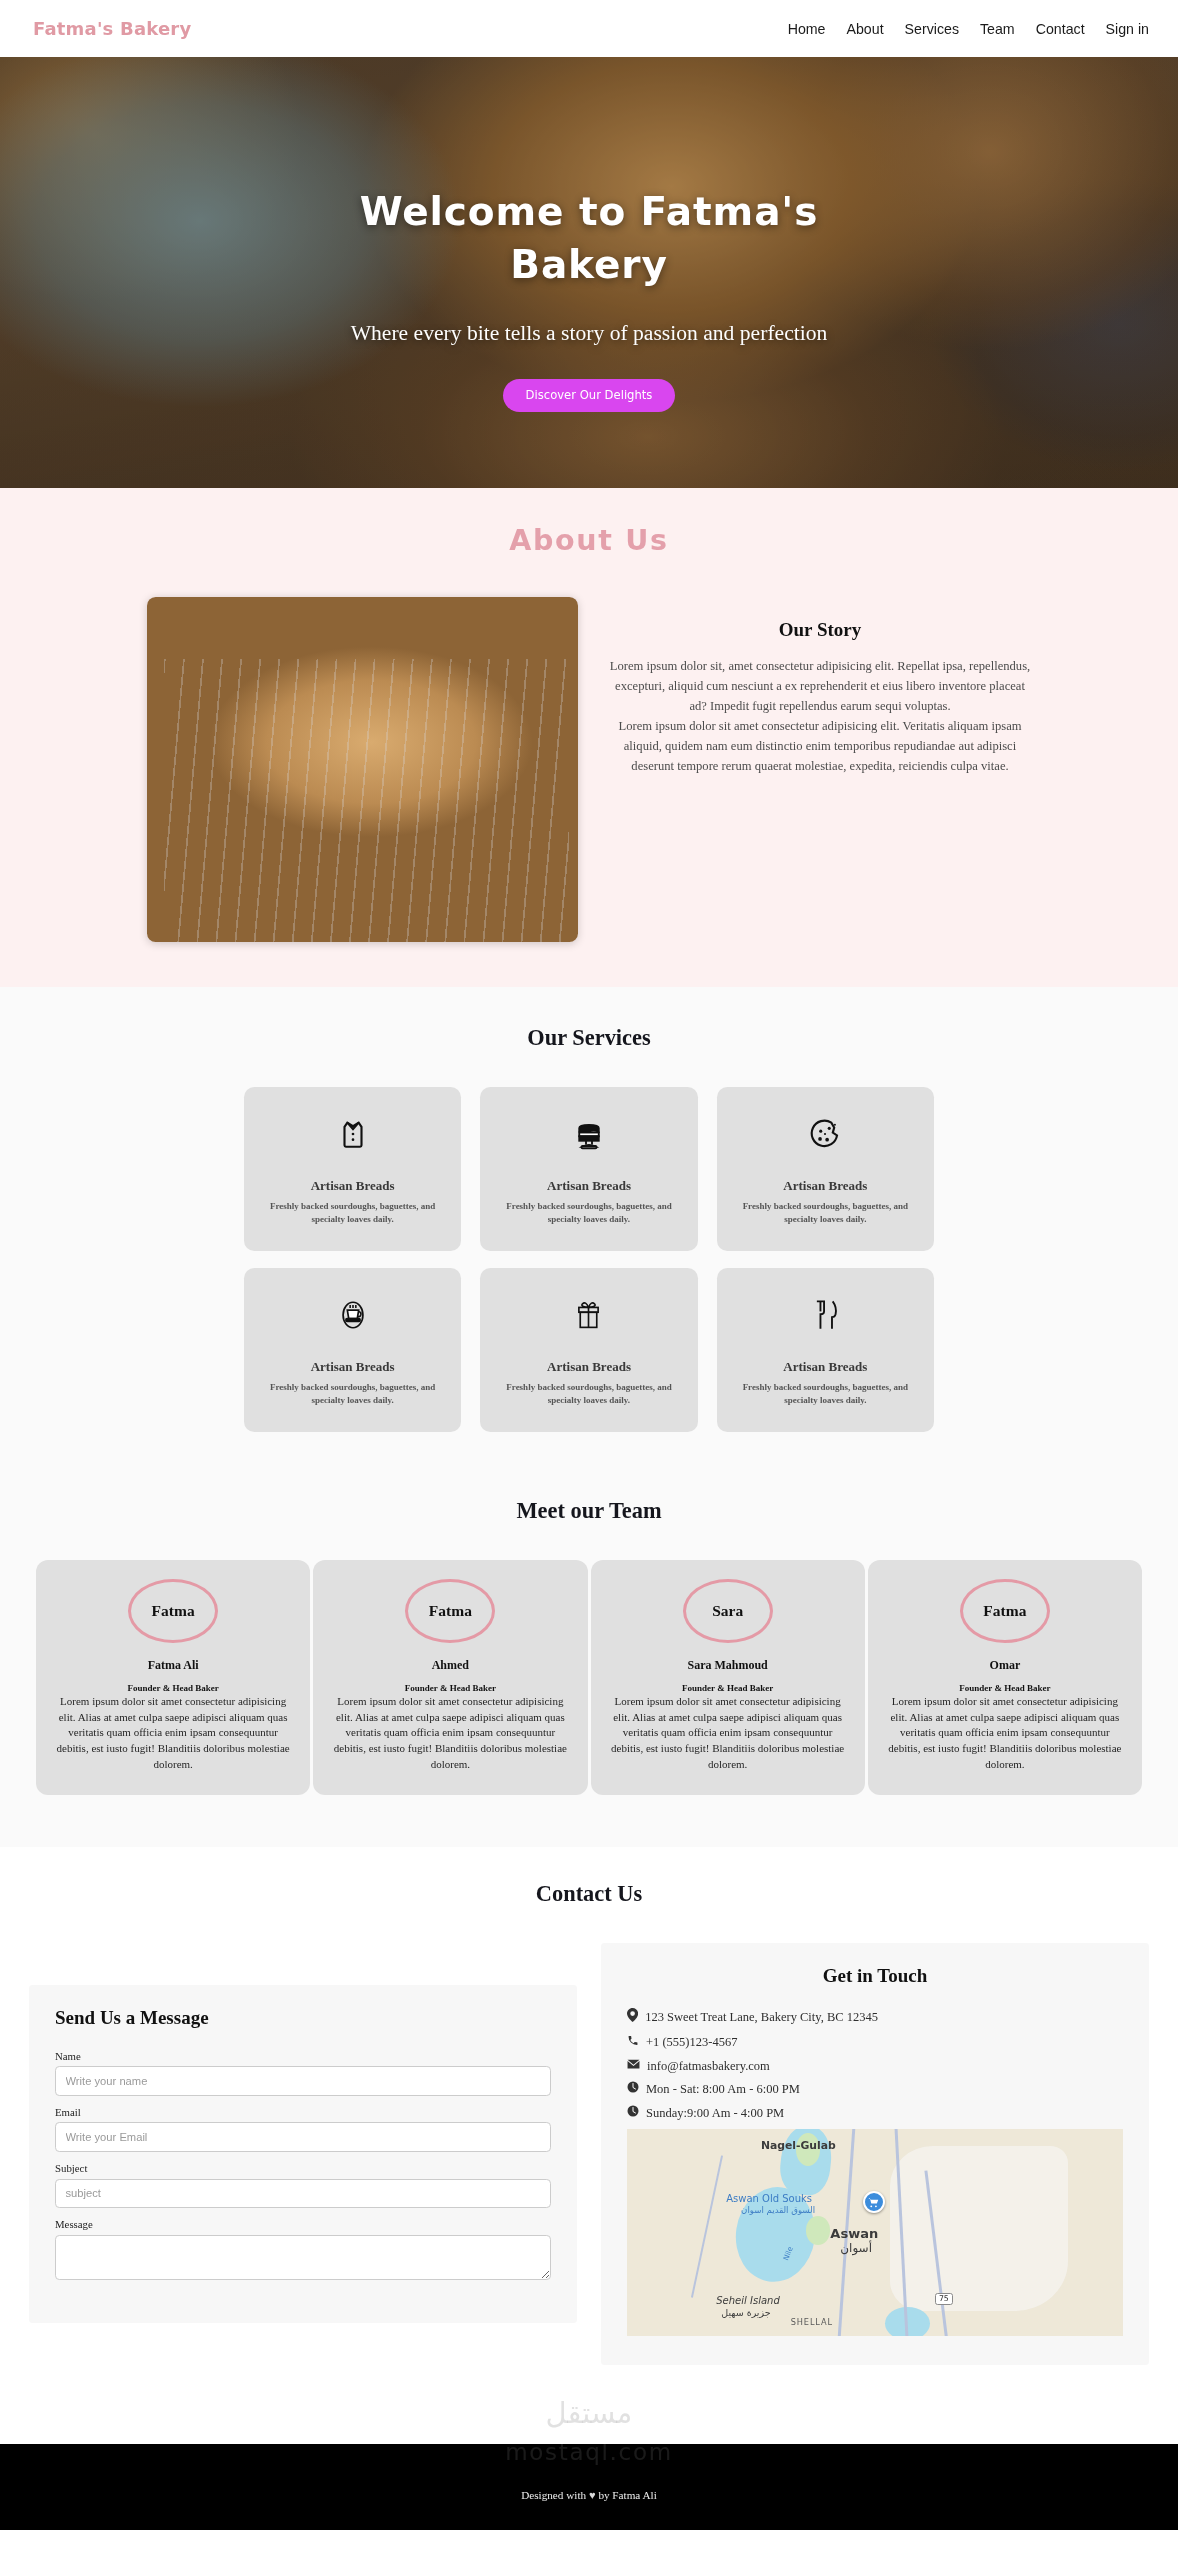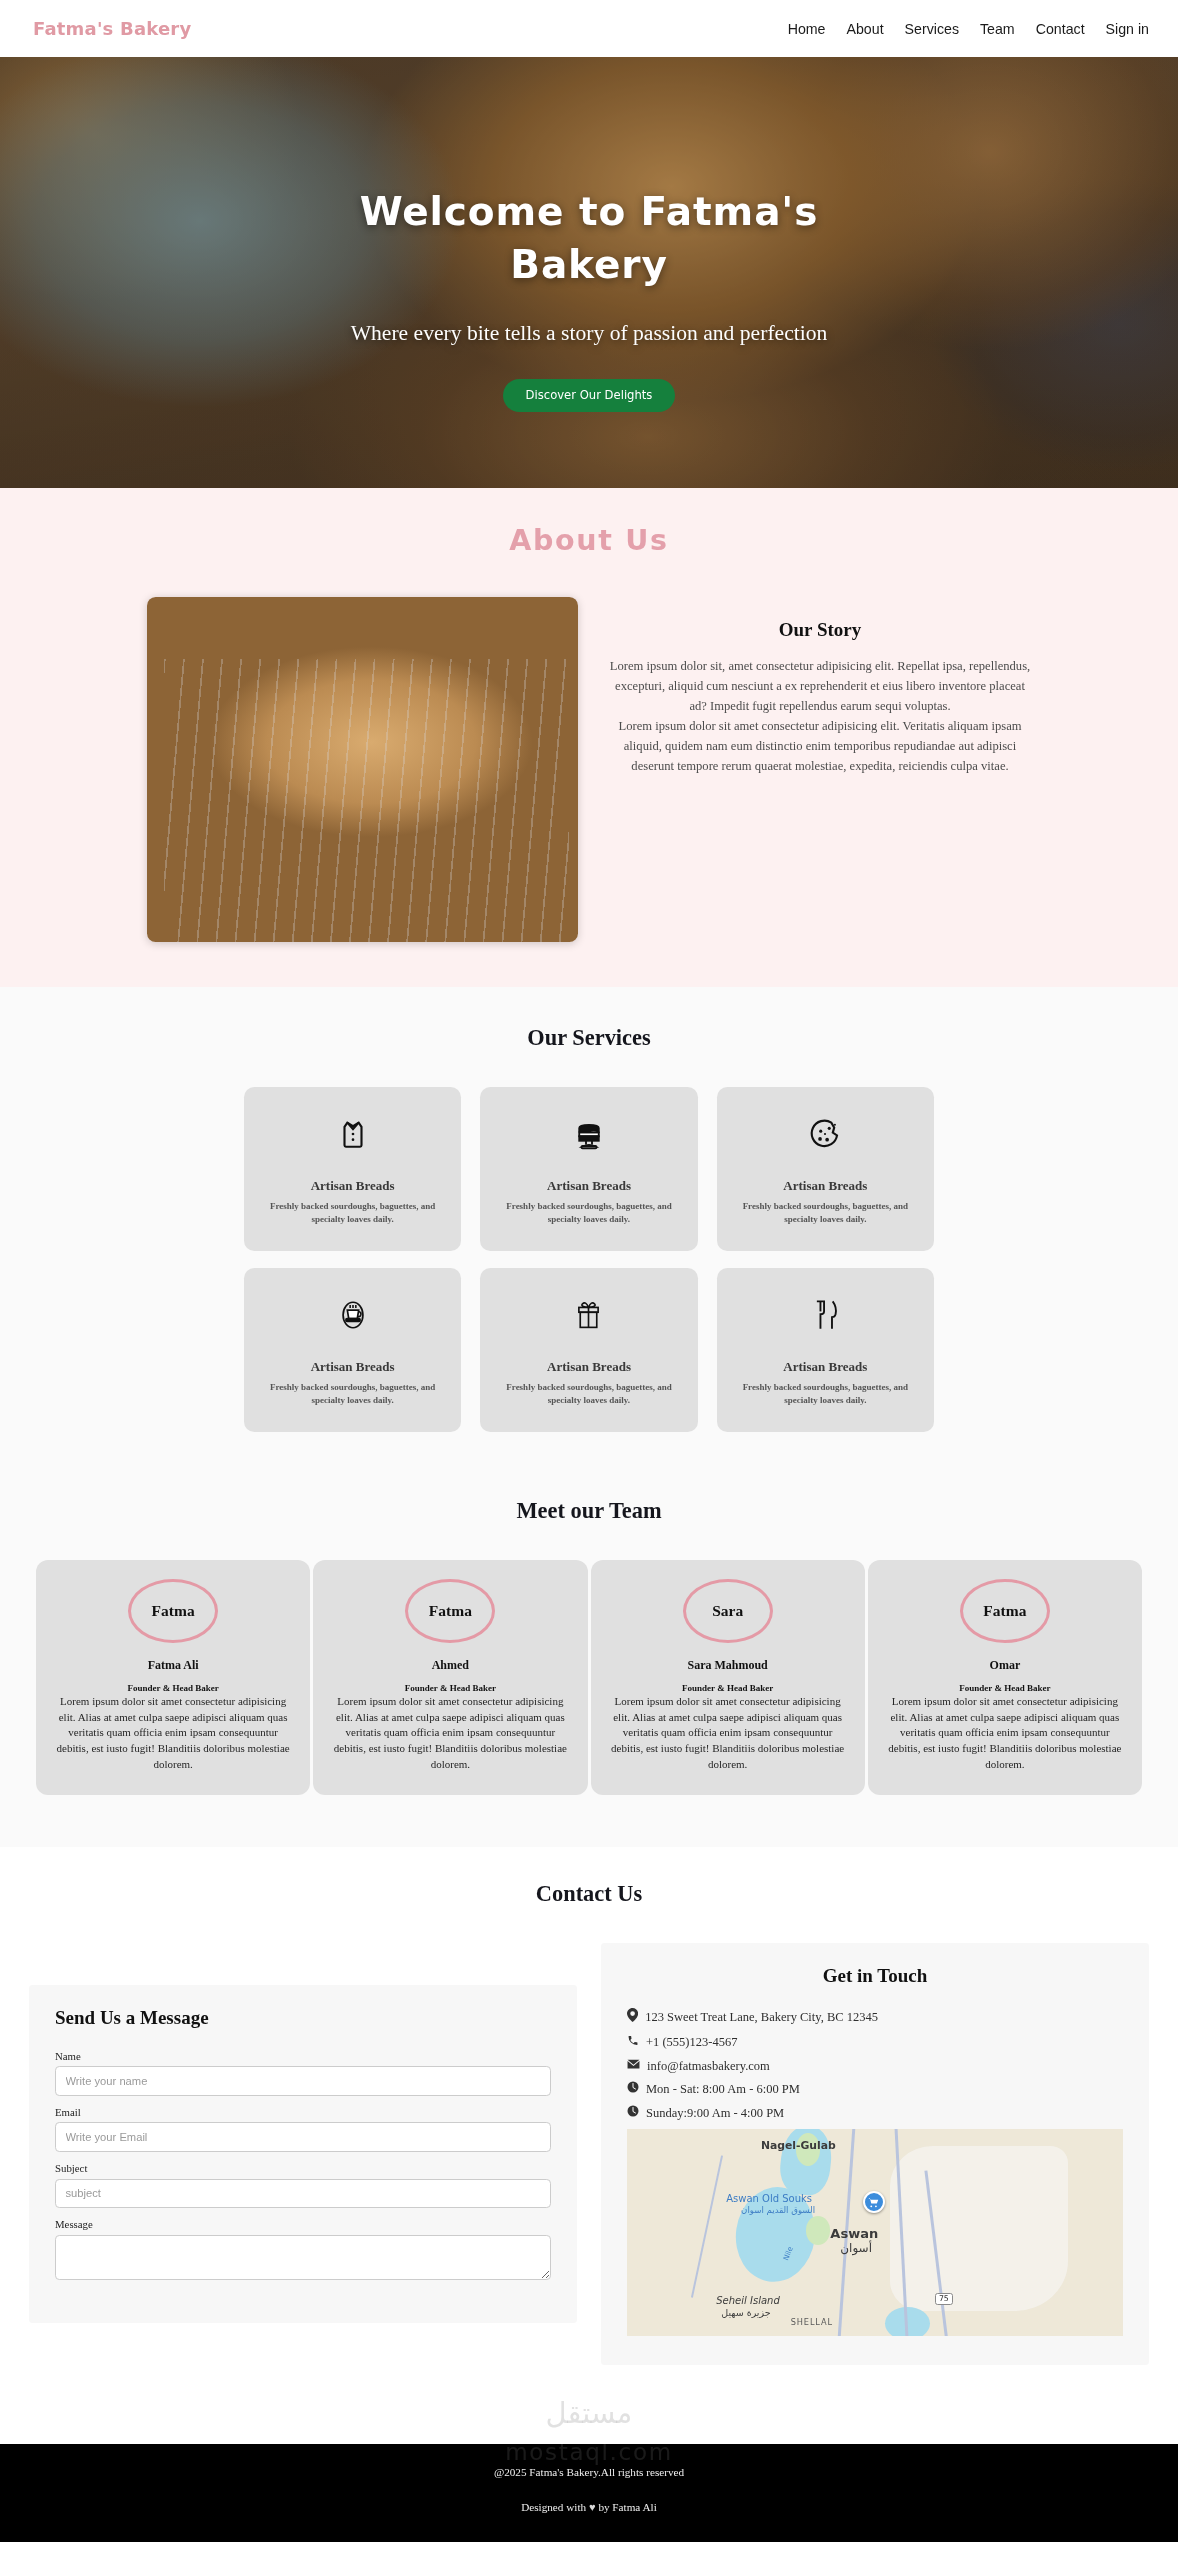--- a/index.html
+++ b/index.html
@@ -90,21 +90,21 @@
   }
   .hero-sub {
     margin-top: 29px;
     font-family: "Liberation Serif", serif;
     font-size: 21.6px;
     color: #fdfdfd;
     text-shadow: 0 1.7px 7px rgba(0,0,0,.5);
   }
   .hero-btn {
     margin-top: 33px;
-    background: #15803d;
+    background: #d946ef;
     color: #ffffff;
     border: none;
     border-radius: 21px;
     padding: 9.5px 22.4px;
     font-family: "DejaVu Sans", sans-serif;
     font-size: 11.6px;
     cursor: pointer;
   }
 
   
@@ -700,20 +700,19 @@
 
   </div>
 </section>
 
 <div class="watermark-zone">
   <div class="watermark">مستقل</div>
 </div>
 
 <footer class="footer">
   <div class="wm2">mostaql.com</div>
-  <p>@2025 Fatma's Bakery.All rights reserved</p>
   <p class="second">
     <span>Designed with</span>
     <span class="heart">♥</span>
     <span>by Fatma Ali</span>
   </p>
 </footer>
 
 
 </body></html>

